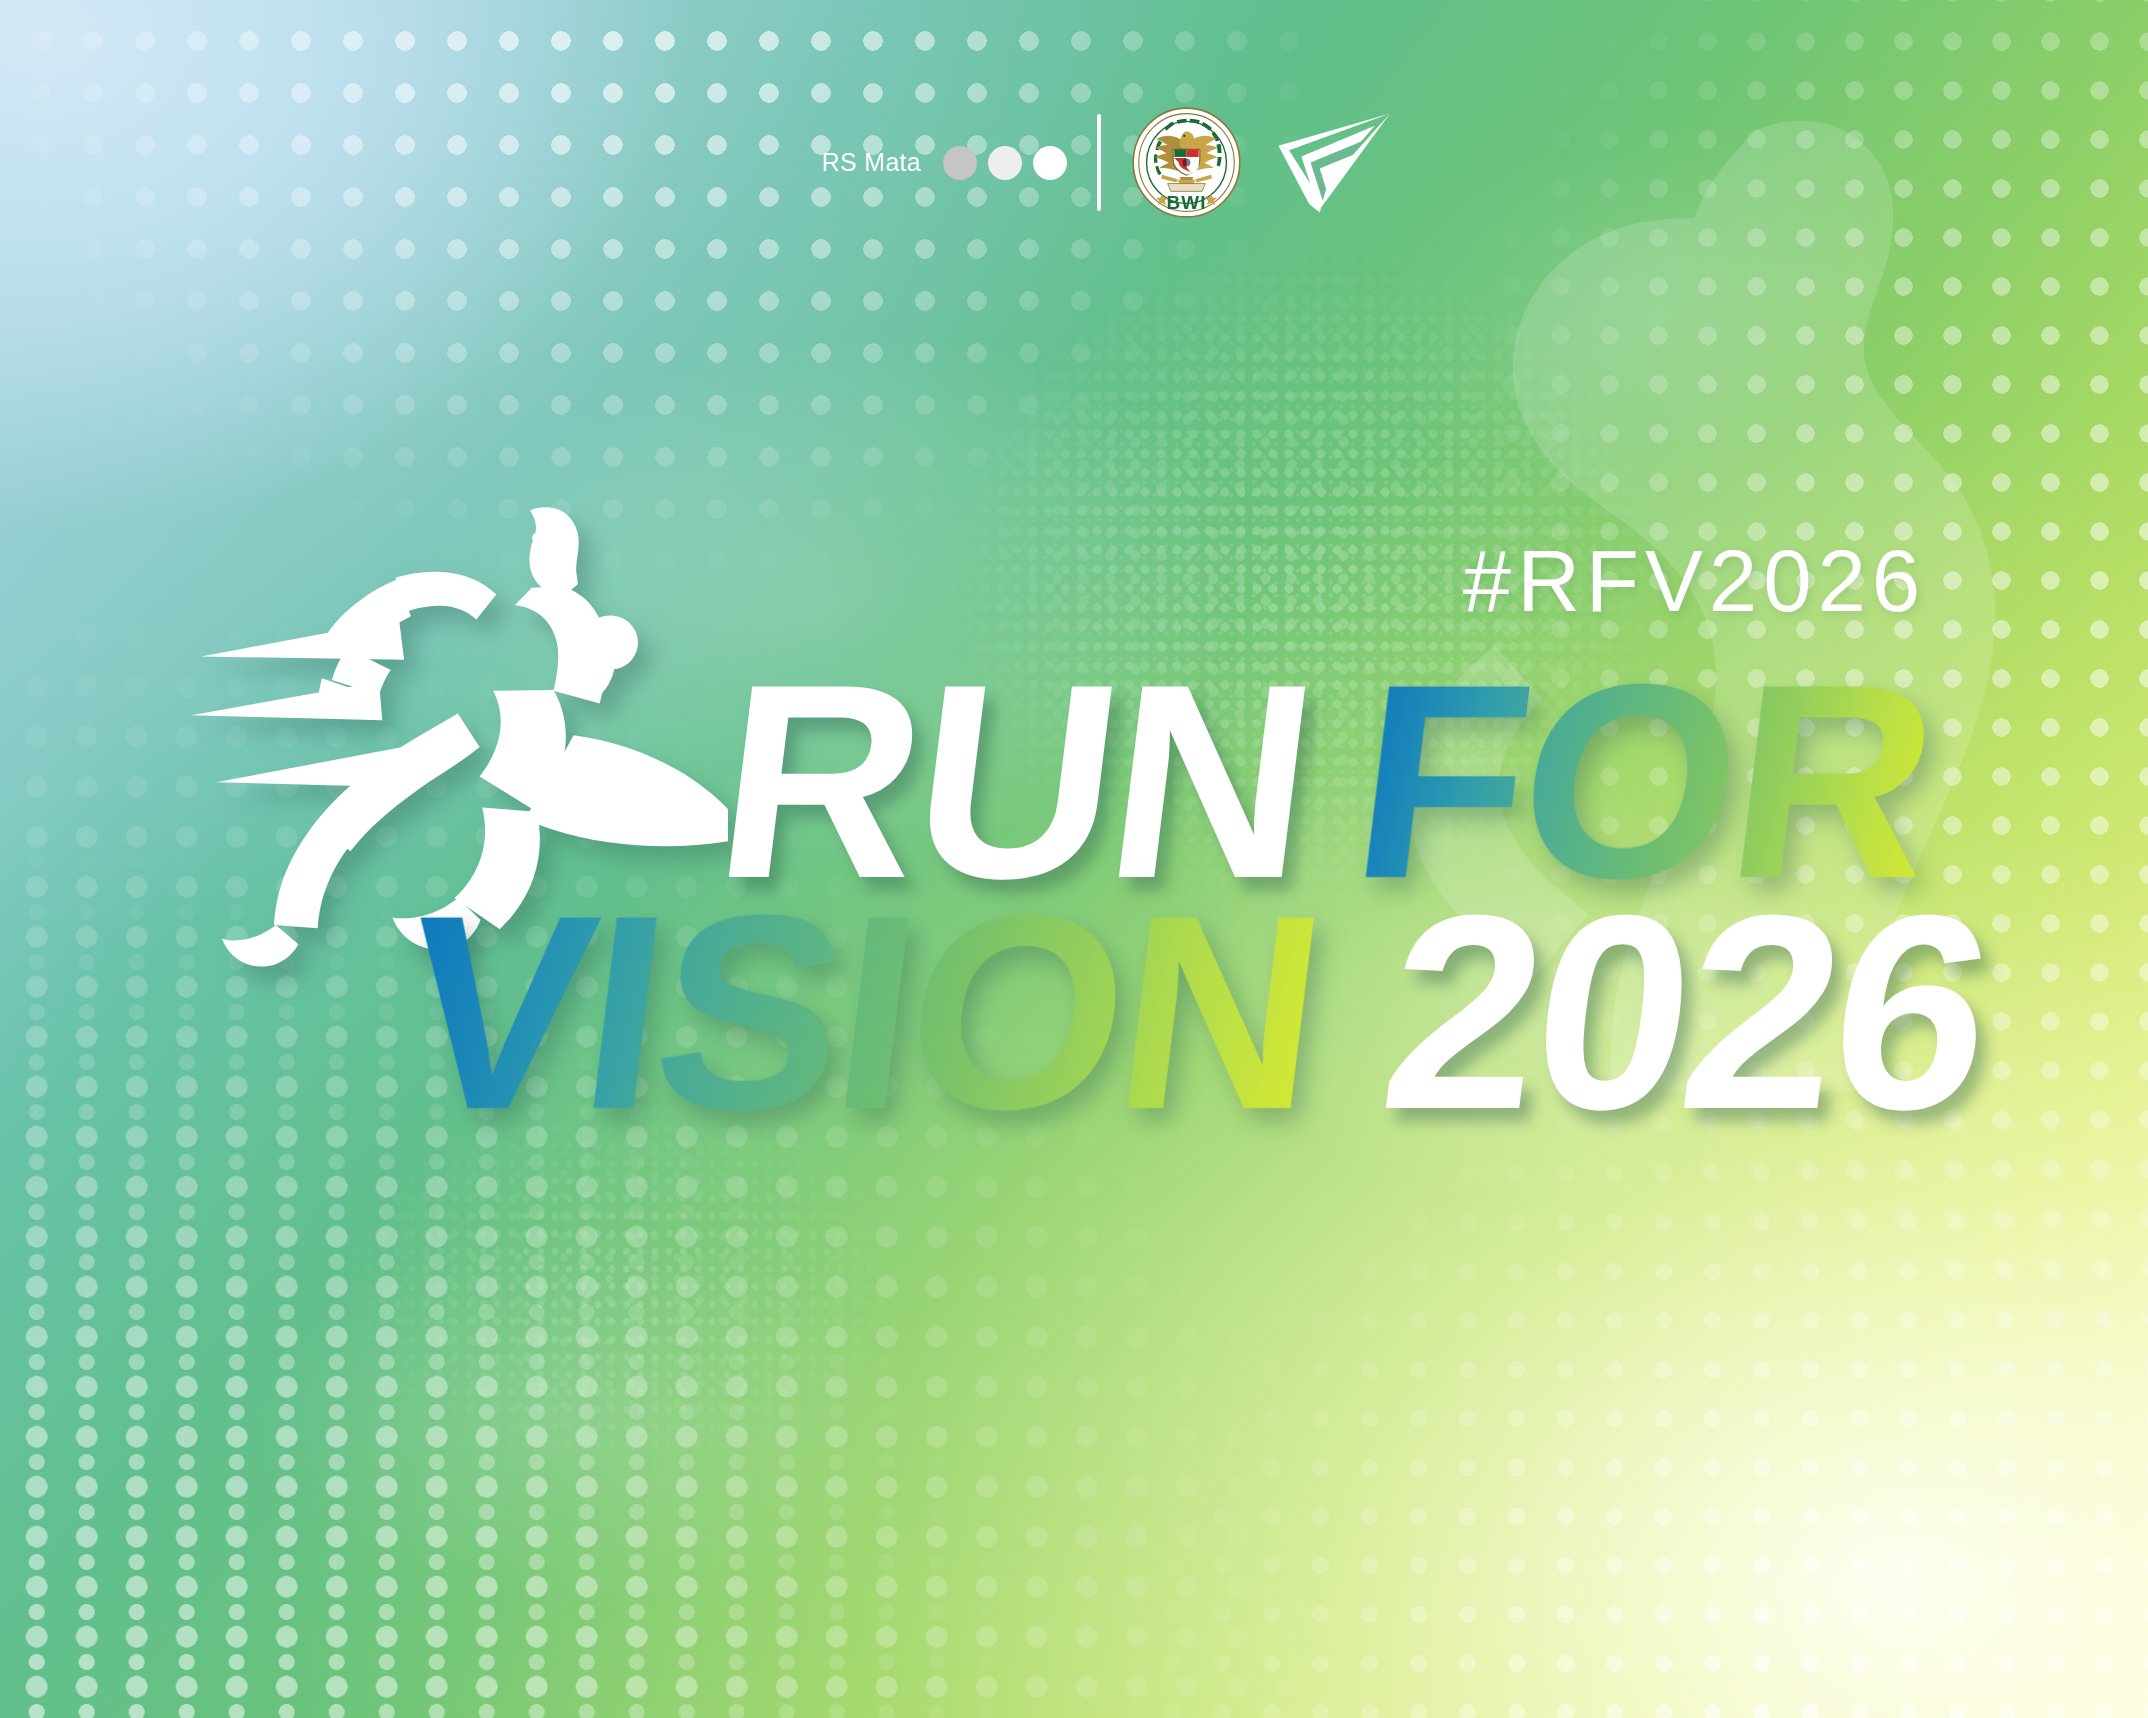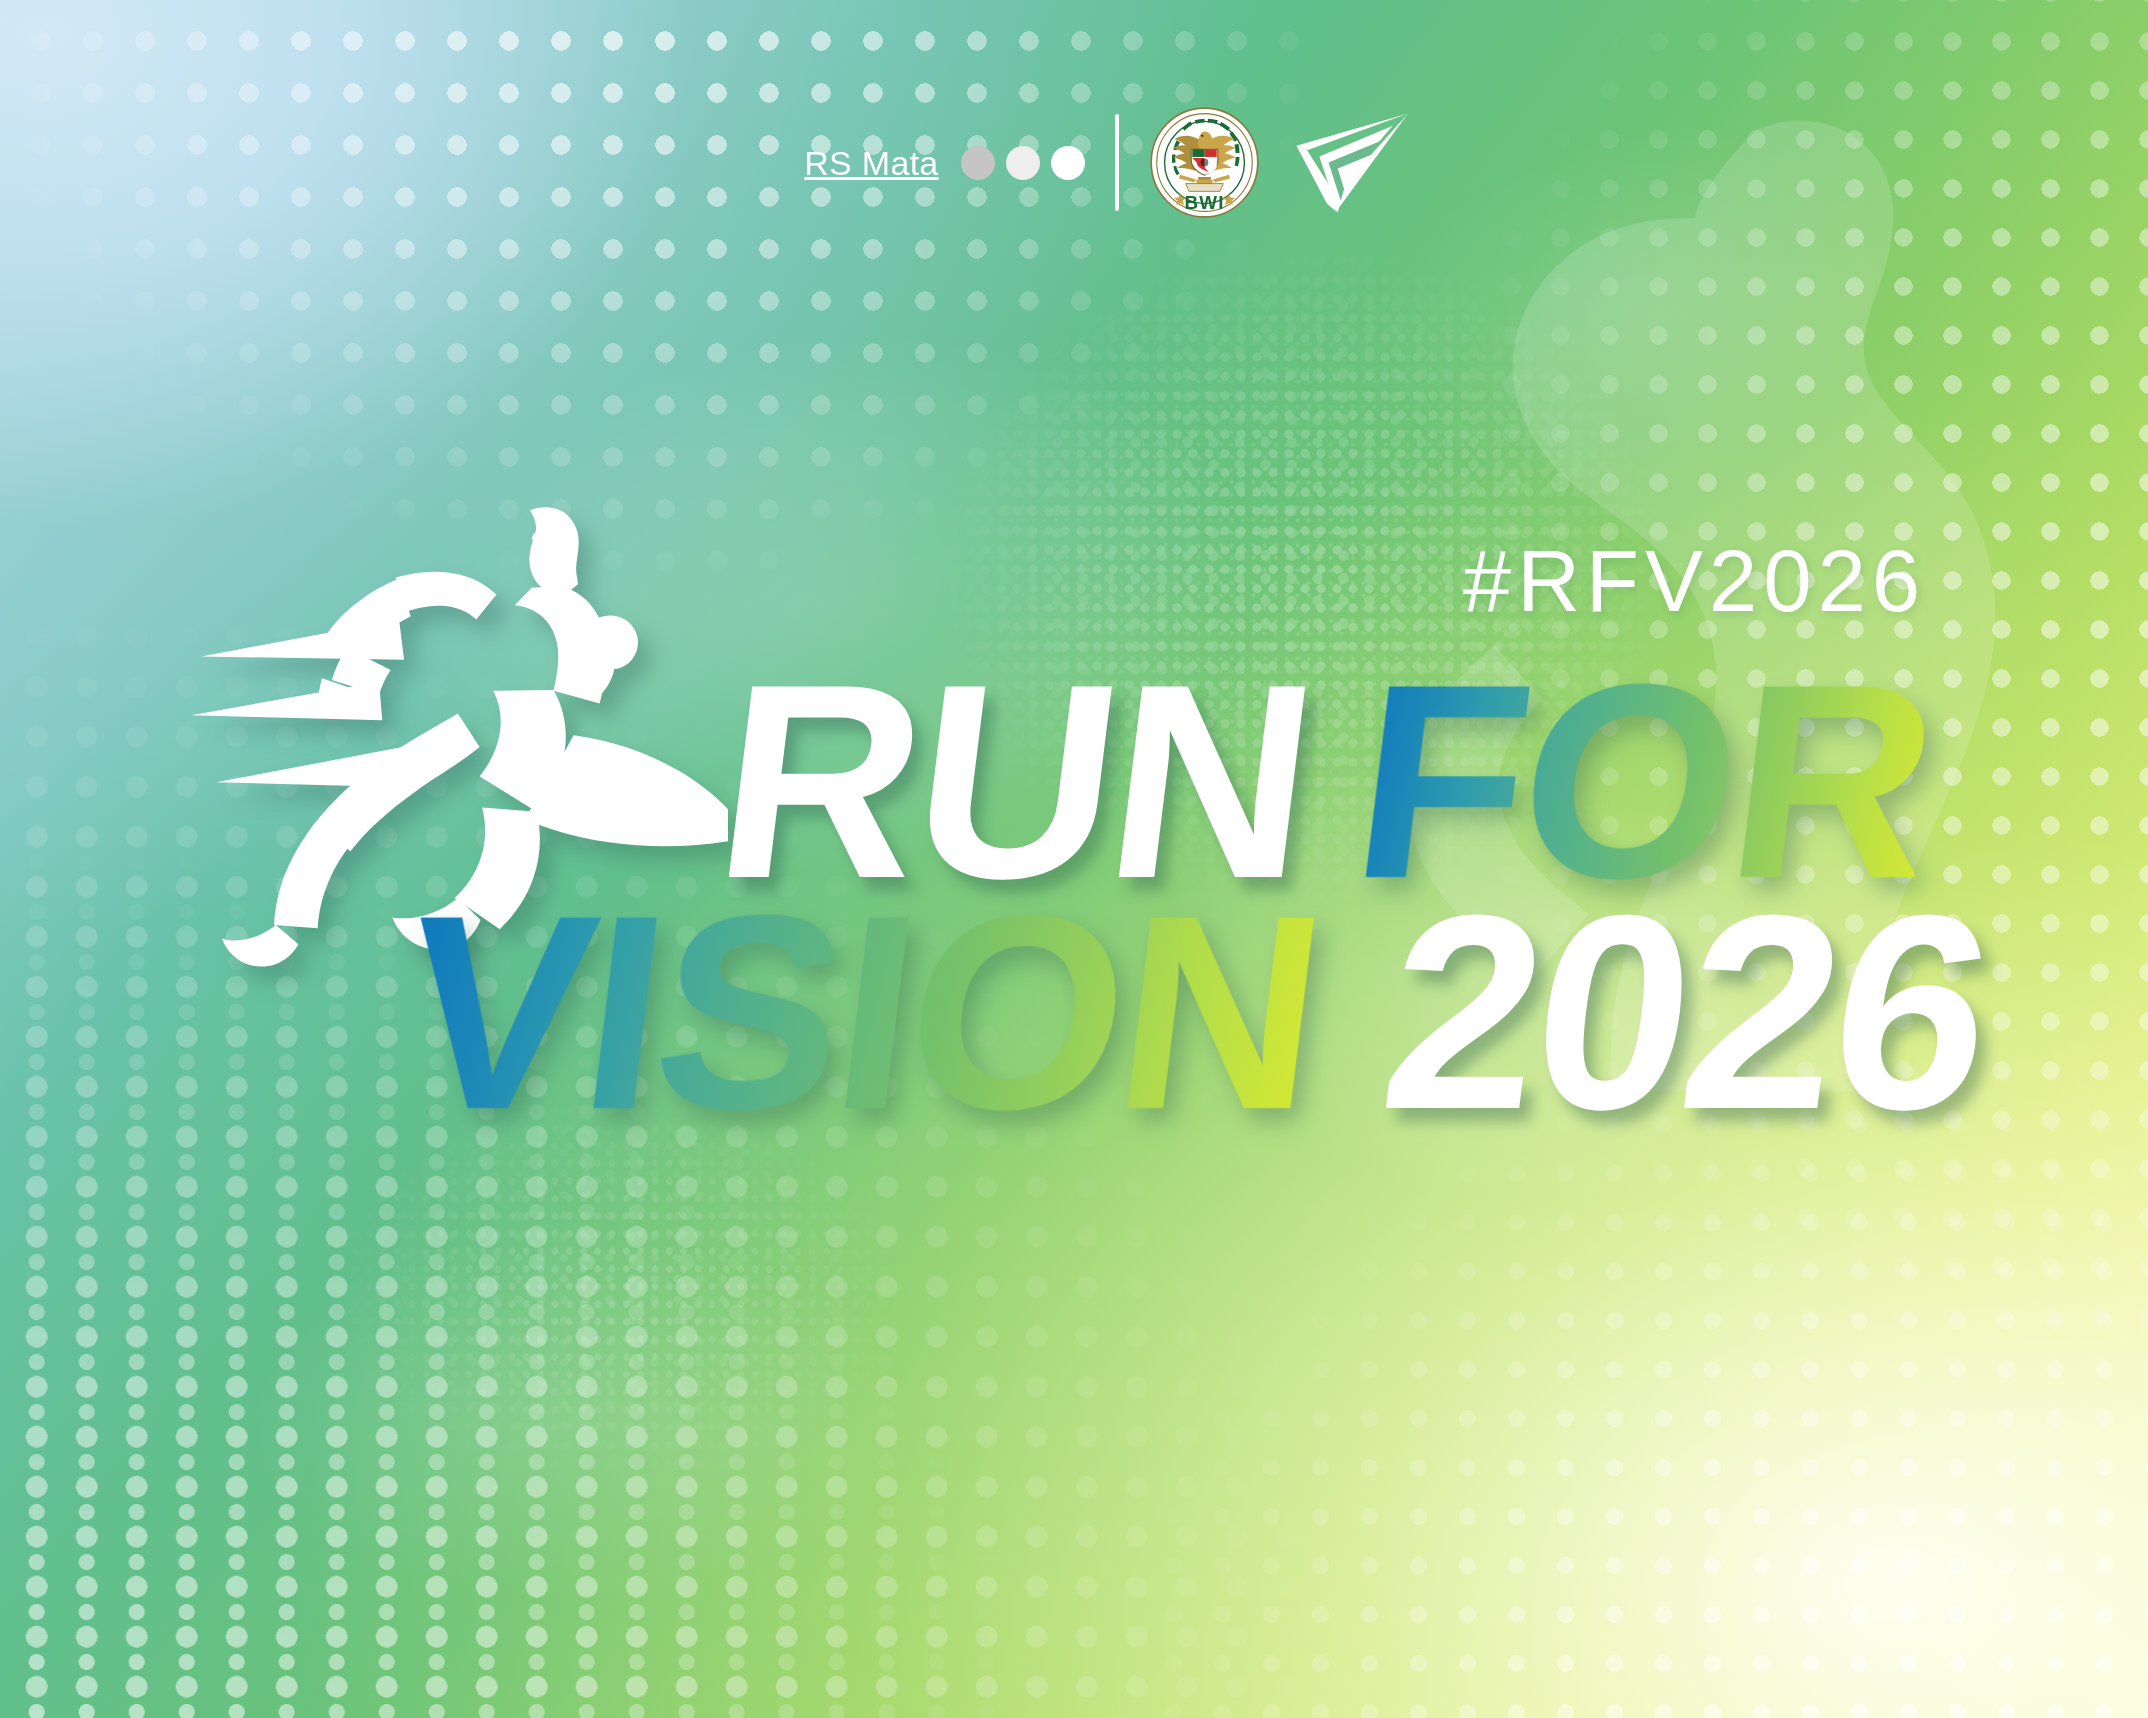--- a/index.html
+++ b/index.html
@@ -118,22 +118,22 @@
 
   
   .logo-bar{
     position:absolute;left:0;right:0;top:107px;
     display:flex;align-items:center;justify-content:center;
     gap:30px;
   }
   .rs-block{display:flex;align-items:flex-start;gap:0;flex-direction:column;}
   .rs-top{display:flex;align-items:center;gap:22px;padding-left:72px;}
   .rs-mata{
-    color:#ffffff;font-size:34px;font-weight:400;letter-spacing:0.3px;
-    line-height:1;white-space:nowrap;text-decoration:underline;
+    color:#ffffff;font-size:25px;font-weight:400;letter-spacing:0.3px;
+    line-height:1;white-space:nowrap;
   }
   .rs-dots{display:flex;align-items:center;gap:11px;}
   .rs-dot{width:34px;height:34px;border-radius:50%;display:block;}
   .rs-dot.d1{background:#c5c5c5;}
   .rs-dot.d2{background:#eeeeee;}
   .rs-dot.d3{background:#ffffff;}
   .rs-name{
     color:#ffffff;font-size:62px;font-weight:700;letter-spacing:-0.4px;
     line-height:1.02;white-space:nowrap;margin-top:3.4px;
   }

